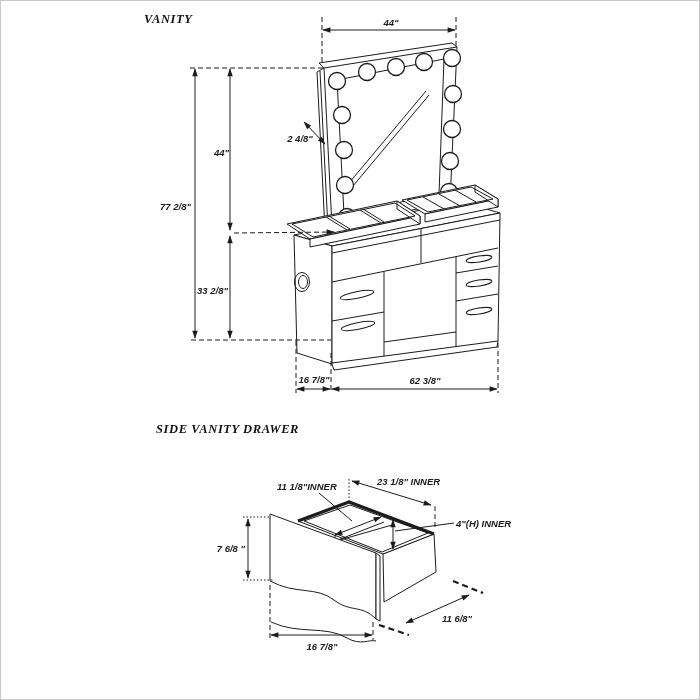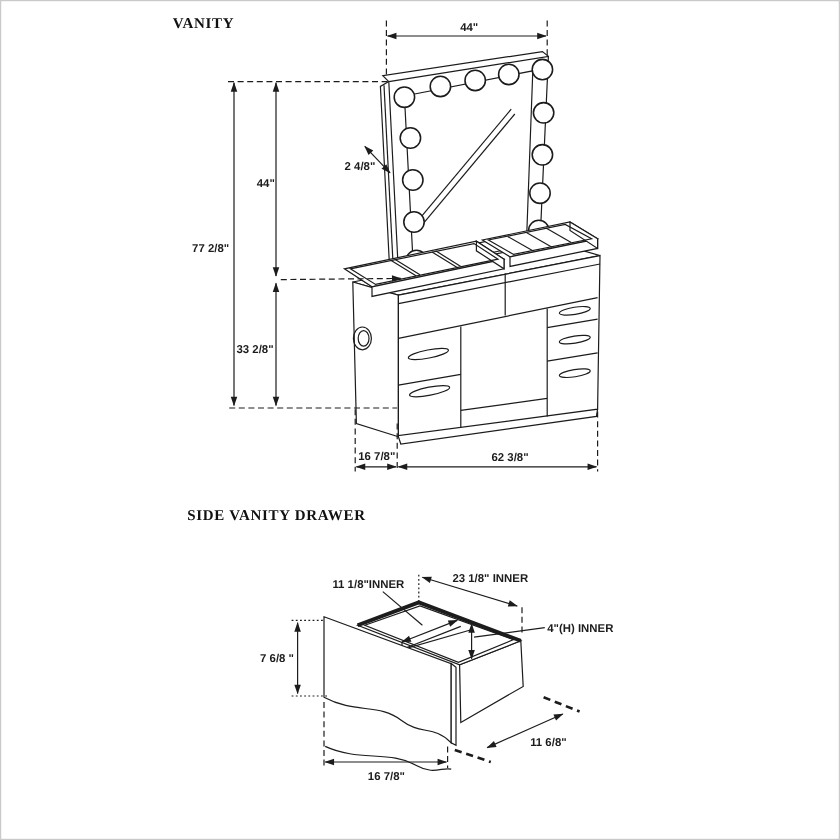--- a/index.html
+++ b/index.html
@@ -1,19 +1,20 @@
 <!DOCTYPE html>
 <html><head>
 <meta charset="utf-8">
 <style>
   html,body{margin:0;padding:0;background:#fff;}
   #canvas{
     position:relative;width:700px;height:700px;background:#fff;
     box-sizing:border-box;border:1px solid #c9c9c9;overflow:hidden;
     font-family:"Liberation Sans",sans-serif;
+    font-style:italic;
   }
   svg{display:block;}
   .ln{stroke:#1c1c1c;stroke-width:1;fill:none;}
   .ln-thick{stroke:#1c1c1c;stroke-width:3.2;fill:none;}
   .fillw{fill:#ffffff;stroke:#1c1c1c;stroke-width:1;}
   .dash{stroke:#1c1c1c;stroke-width:1;fill:none;stroke-dasharray:5 3;}
   .dash-bold{stroke:#1c1c1c;stroke-width:2.2;fill:none;stroke-dasharray:6 4;}
   .dot{stroke:#1c1c1c;stroke-width:1;fill:none;stroke-dasharray:1.5 2;}
   .dim{stroke:#1c1c1c;stroke-width:1;fill:none;}
   .lbl{font-family:"Liberation Sans",sans-serif;font-size:9.5px;font-weight:bold;fill:#1c1c1c;}

